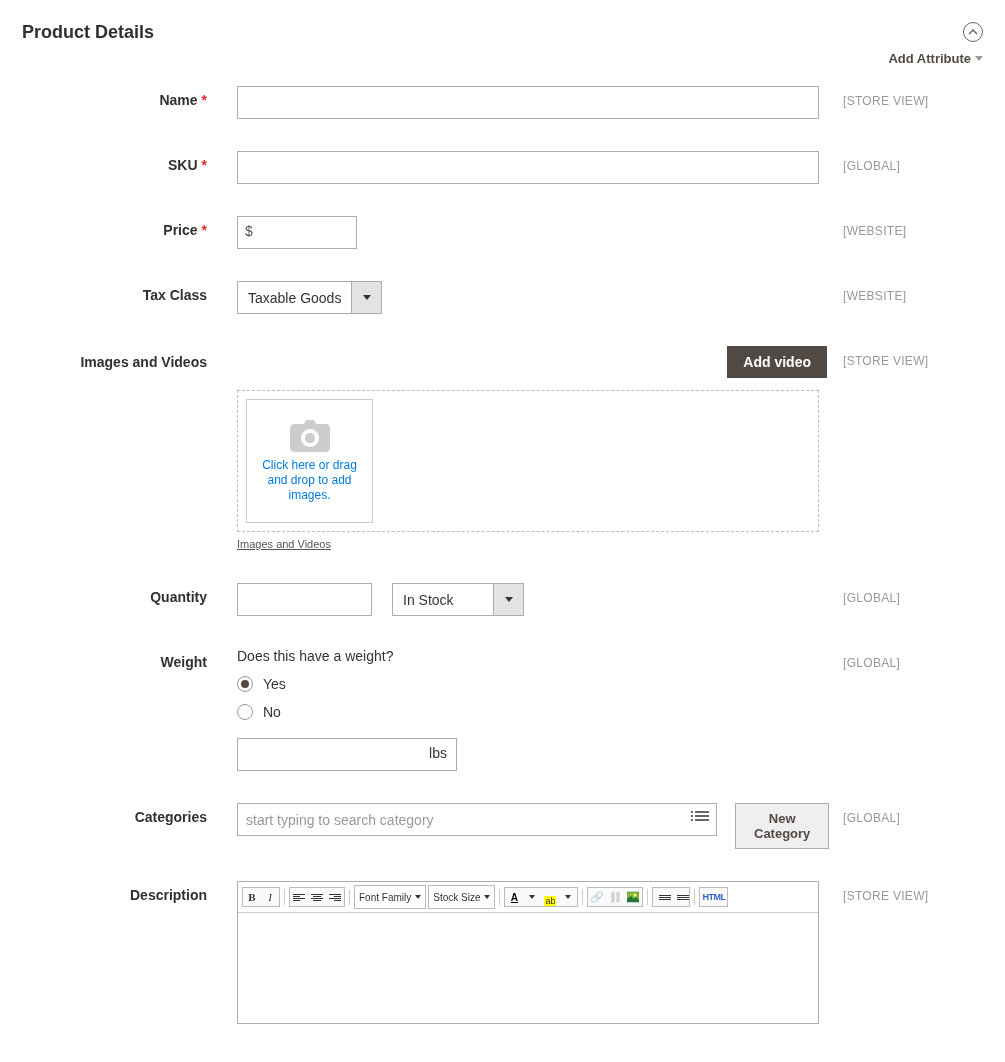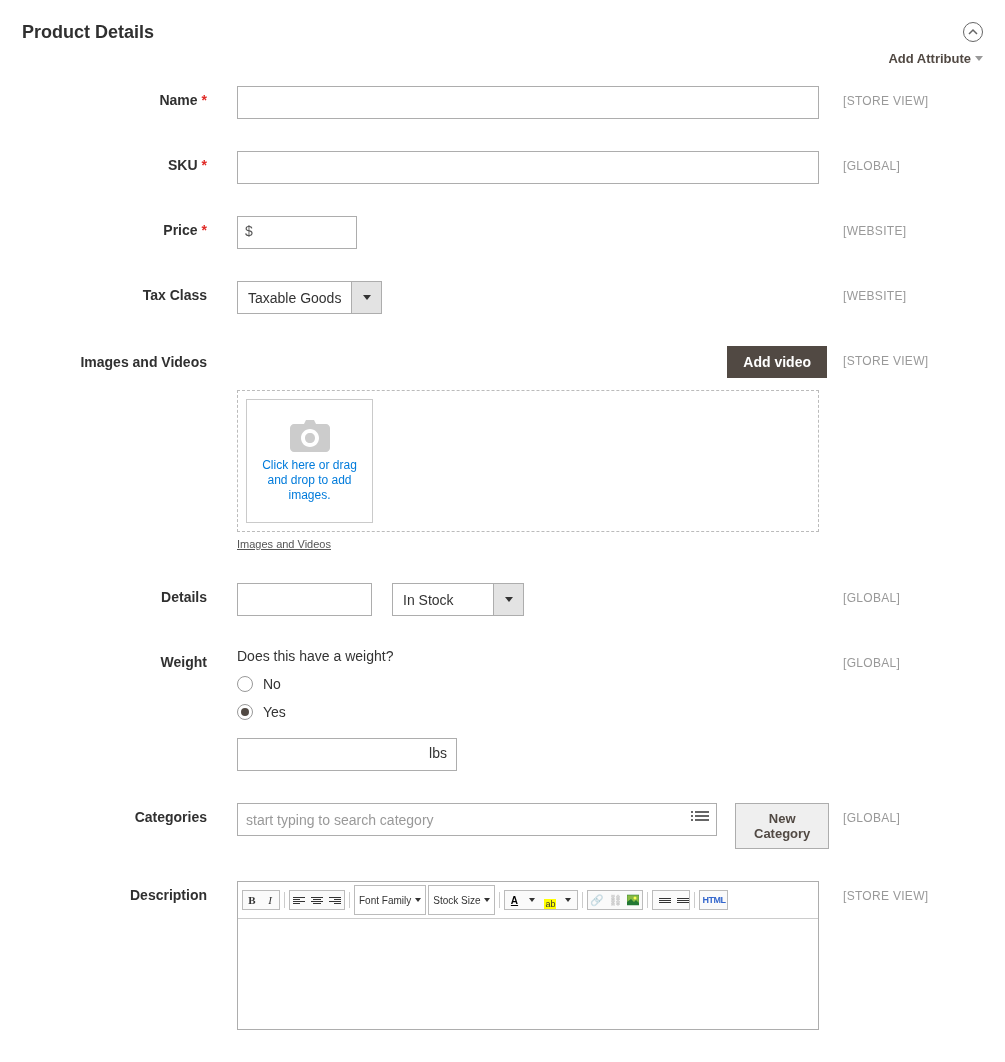--- a/index.html
+++ b/index.html
@@ -48,21 +48,21 @@
 .list-icon { position: absolute; right: 8px; top: 8px; cursor: pointer; }
 .list-icon span { display: block; width: 14px; height: 2px; background: #666; margin-bottom: 2px; position: relative; }
 .list-icon span::before { content: ''; position: absolute; left: -4px; top: 0; width: 2px; height: 2px; background: #666; }
 .new-cat-btn { background: #efefef; border: 1px solid #adadad; padding: 7px 18px; font-size: 13px; font-weight: 600; cursor: pointer; color: #514943; width: 165px; }
 .editor-box { border: 1px solid #adadad; width: 582px; }
 .toolbar { border-bottom: 1px solid #ccc; padding: 3px 4px; display: flex; align-items: center; gap: 2px; background: #fff; flex-wrap: wrap; }
 .tb-group { display: flex; border: 1px solid #bbb; background: #fafafa; }
 .tb-btn { min-width: 18px; height: 18px; display: flex; align-items: center; justify-content: center; cursor: pointer; font-size: 11px; padding: 0 2px; }
 .tb-btn.bold { font-weight: bold; font-family: 'Times New Roman', serif; }
 .tb-btn.italic { font-style: italic; font-family: 'Times New Roman', serif; }
-.tb-sel { border: 1px solid #bbb; font-size: 10px; height: 30px; display: flex; align-items: center; padding: 0 4px; background: #fff; cursor: pointer; }
+.tb-sel { border: 1px solid #bbb; font-size: 10px; height: 24px; display: flex; align-items: center; padding: 0 4px; background: #fff; cursor: pointer; }
 .tb-sel .tri { width: 0; height: 0; border-left: 3px solid transparent; border-right: 3px solid transparent; border-top: 4px solid #333; margin-left: 4px; }
 .tb-sep { width: 1px; height: 16px; background: #ccc; margin: 0 2px; }
 .align-icon { display: flex; flex-direction: column; gap: 1px; width: 12px; }
 .align-icon span { height: 1px; background: #333; }
 .editor-area { height: 110px; background: #fff; }
 .wysiwyg-btn { background: #efefef; border: 1px solid #adadad; padding: 8px 16px; font-size: 13px; font-weight: 600; cursor: pointer; margin-top: 18px; color: #514943; }
 .html-btn { color: #3366cc; font-size: 9px; font-weight: bold; letter-spacing: -0.5px; }
 </style>
 </head>
 <body>
@@ -136,46 +136,46 @@
           </svg>
         <div class="txt">Click here or drag and drop to add images.</div>
       </div>
     </div>
     <a class="iv-link">Images and Videos</a>
   </div>
   <div class="scope-col"></div>
 </div>
 
 <div class="form-row">
-  <div class="label-col"><span>Details</span></div>
+  <div class="label-col"><span>Quantity</span></div>
   <div class="field-col" style="display:flex; align-items:center;">
     <input type="text" class="qty-input" value="" style="">
     <div class="select-wrap stock-select">
       <div class="sel-text">In Stock</div>
       <div class="sel-btn">
           <span class="tri"></span>
         </div>
     </div>
   </div>
   <div class="scope-col">[GLOBAL]</div>
 </div>
 
 <div class="form-row">
   <div class="label-col"><span>Weight</span></div>
   <div class="field-col">
     <div class="weight-q">Does this have a weight?</div>
     <div class="radio-row">
+      <div class="radio checked">
+          <div class="dot"></div>
+        </div>
+      <span>Yes</span>
+    </div>
+    <div class="radio-row">
       <div class="radio"></div>
       <span>No</span>
-    </div>
-    <div class="radio-row">
-      <div class="radio checked">
-          <div class="dot"></div>
-        </div>
-      <span>Yes</span>
     </div>
     <div class="weight-input-wrap">
       <input type="text" class="weight-input" value="" style="">
       <span class="weight-unit">lbs</span>
     </div>
   </div>
   <div class="scope-col">[GLOBAL]</div>
 </div>
 
 <div class="form-row">

